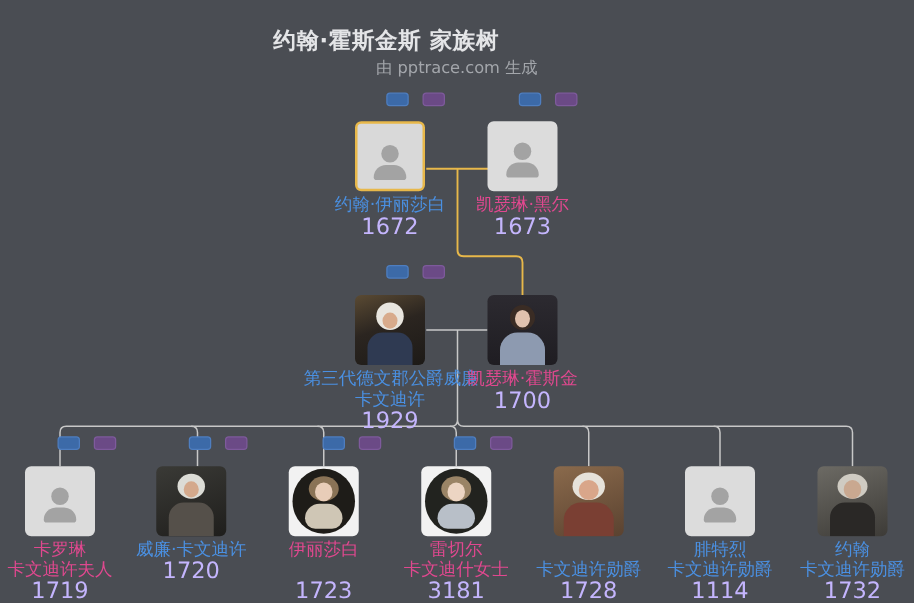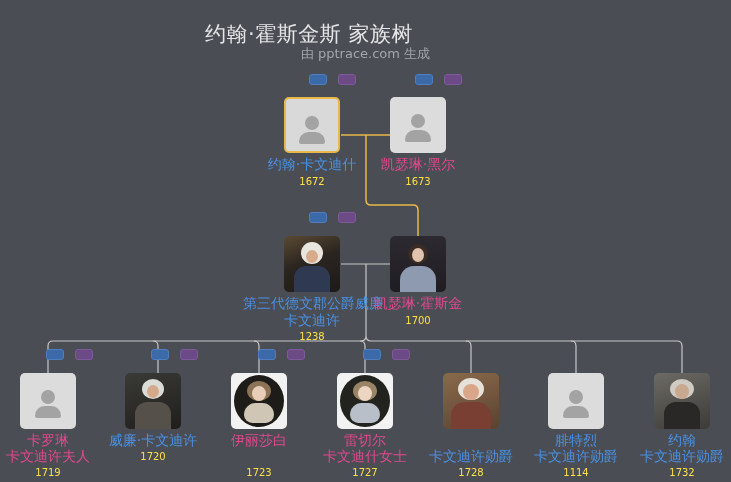--- a/index.html
+++ b/index.html
@@ -3,21 +3,21 @@
   <meta charset="utf-8">
   <style>
     html, body { margin:0; padding:0; }
     body {
       width:731px; height:482px; overflow:hidden; position:relative;
       background:#4a4d53;
       font-family:"DejaVu Sans", "Liberation Sans", sans-serif;
     }
     .title {
       position:absolute; left:0; width:618px; top:20px; text-align:center;
-      color:#e4e5e7; font-size:21px; font-weight:normal; letter-spacing:0.5px;
+      color:#e4e5e7; font-size:18px; font-weight:bold; letter-spacing:0.5px;
     }
     .subtitle {
       position:absolute; left:0; width:731px; top:45px; text-align:center;
       color:#a3a6ab; font-size:13px;
     }
     svg.lines { position:absolute; left:0; top:0; }
     .node { position:absolute; width:110px; text-align:center; }
     .photo {
       position:absolute; width:56px; height:56px; border-radius:5px; box-sizing:border-box;
       overflow:hidden; background:#dcdcdc;
@@ -29,21 +29,21 @@
     }
     .photo .body {
       position:absolute; left:50%; top:33px; width:26px; height:12px; margin-left:-13px;
       border-radius:13px 13px 3px 3px; background:#a3a3a3;
     }
     .photo.portrait { background:#2a2620; }
     .photo.portrait.oval { background:#f2f2f2; }
     .name { position:absolute; left:0; width:110px; text-align:center; font-size:14px; line-height:17px; white-space:nowrap; }
     .blue { color:#4a90e2; }
     .pink { color:#e0488f; }
-    .year { position:absolute; left:0; width:110px; text-align:center; color:#fde047; font-size:10px; line-height:17px; }
+    .year { position:absolute; left:0; width:110px; text-align:center; color:#c4b5fd; font-size:18px; line-height:17px; }
     .btn {
       position:absolute; width:18px; height:11px; border-radius:3px; box-sizing:border-box;
     }
     .btn.b { background:#3c6aa8; border:1px solid #4e7ec0; }
     .btn.p { background:#6b4a86; border:1px solid #7e5a9c; }
   </style>
 </head>
 <body>
 
 <div class="title">约翰·霍斯金斯 家族树</div>
@@ -68,21 +68,21 @@
 <div class="btn b" style="left:309px;top:74px"></div>
 <div class="btn p" style="left:338px;top:74px"></div>
 <div class="btn b" style="left:415px;top:74px"></div>
 <div class="btn p" style="left:444px;top:74px"></div>
 
 <div class="node" style="left:257px;top:96px;height:95px">
   <div class="photo sel" style="left:27px;top:1px">
     <div class="head"></div>
       <div class="body"></div>
   </div>
-  <div class="name blue" style="top:60px">约翰·卡文迪什</div>
+  <div class="name blue" style="top:60px">约翰·伊丽莎白</div>
   <div class="year" style="top:77px">1672</div>
 </div>
 <div class="node" style="left:363px;top:96px;height:95px">
   <div class="photo" style="left:27px;top:1px">
     <div class="head"></div>
       <div class="body"></div>
   </div>
   <div class="name pink" style="top:60px">凯瑟琳·黑尔</div>
   <div class="year" style="top:77px">1673</div>
 </div>
@@ -91,21 +91,21 @@
 <div class="btn p" style="left:338px;top:212px"></div>
 
 <div class="node" style="left:257px;top:235px;height:110px">
   <div class="photo portrait" style="left:27px;top:1px;background:linear-gradient(160deg,#5a4a33 0%,#2b2520 45%,#1d1a17 100%)">
     <div style="position:absolute;left:17px;top:6px;width:22px;height:22px;border-radius:50%;background:#e9e6df"></div>
     <div style="position:absolute;left:22px;top:14px;width:12px;height:13px;border-radius:50%;background:#d8ab8c"></div>
     <div style="position:absolute;left:10px;top:30px;width:36px;height:26px;border-radius:12px 12px 0 0;background:#2f3a52"></div>
   </div>
   <div class="name blue" style="top:60px;left:-34px;width:180px">第三代德文郡公爵威廉</div>
   <div class="name blue" style="top:77px">卡文迪许</div>
-  <div class="year" style="top:93px">1238</div>
+  <div class="year" style="top:93px">1929</div>
 </div>
 <div class="node" style="left:363px;top:235px;height:95px">
   <div class="photo portrait" style="left:27px;top:1px;background:linear-gradient(180deg,#2c2a30 0%,#1f1d22 100%)">
     <div style="position:absolute;left:18px;top:8px;width:20px;height:20px;border-radius:50%;background:#3a2c24"></div>
     <div style="position:absolute;left:22px;top:12px;width:12px;height:14px;border-radius:50%;background:#e1c2ae"></div>
     <div style="position:absolute;left:10px;top:30px;width:36px;height:26px;border-radius:14px 14px 0 0;background:#8d9ab0"></div>
   </div>
   <div class="name pink" style="top:60px">凯瑟琳·霍斯金</div>
   <div class="year" style="top:77px">1700</div>
 </div>
@@ -152,21 +152,21 @@
 
 <div class="node" style="left:310px;top:372px;height:110px">
   <div class="photo portrait oval" style="left:27px;top:1px">
     <div style="position:absolute;left:3px;top:2px;width:50px;height:52px;border-radius:50%;background:#22231f"></div>
     <div style="position:absolute;left:16px;top:8px;width:24px;height:20px;border-radius:50%;background:#9a8466"></div>
     <div style="position:absolute;left:21px;top:13px;width:14px;height:15px;border-radius:50%;background:#ecd5c3"></div>
     <div style="position:absolute;left:13px;top:30px;width:30px;height:20px;border-radius:14px 14px 10px 10px;background:#b8bfc8"></div>
   </div>
   <div class="name pink" style="top:60px">雷切尔</div>
   <div class="name pink" style="top:76px">卡文迪什女士</div>
-  <div class="year" style="top:92px">1727</div>
+  <div class="year" style="top:92px">3181</div>
 </div>
 
 <div class="node" style="left:416px;top:372px;height:110px">
   <div class="photo portrait" style="left:27px;top:1px;background:linear-gradient(160deg,#8a6a4c 0%,#5a4230 100%)">
     <div style="position:absolute;left:15px;top:5px;width:26px;height:22px;border-radius:50%;background:#e6e2da"></div>
     <div style="position:absolute;left:20px;top:11px;width:16px;height:16px;border-radius:50%;background:#d9a68a"></div>
     <div style="position:absolute;left:8px;top:29px;width:40px;height:27px;border-radius:14px 14px 0 0;background:#7a3f33"></div>
   </div>
   <div class="name blue" style="top:76px">卡文迪许勋爵</div>
   <div class="year" style="top:92px">1728</div>

